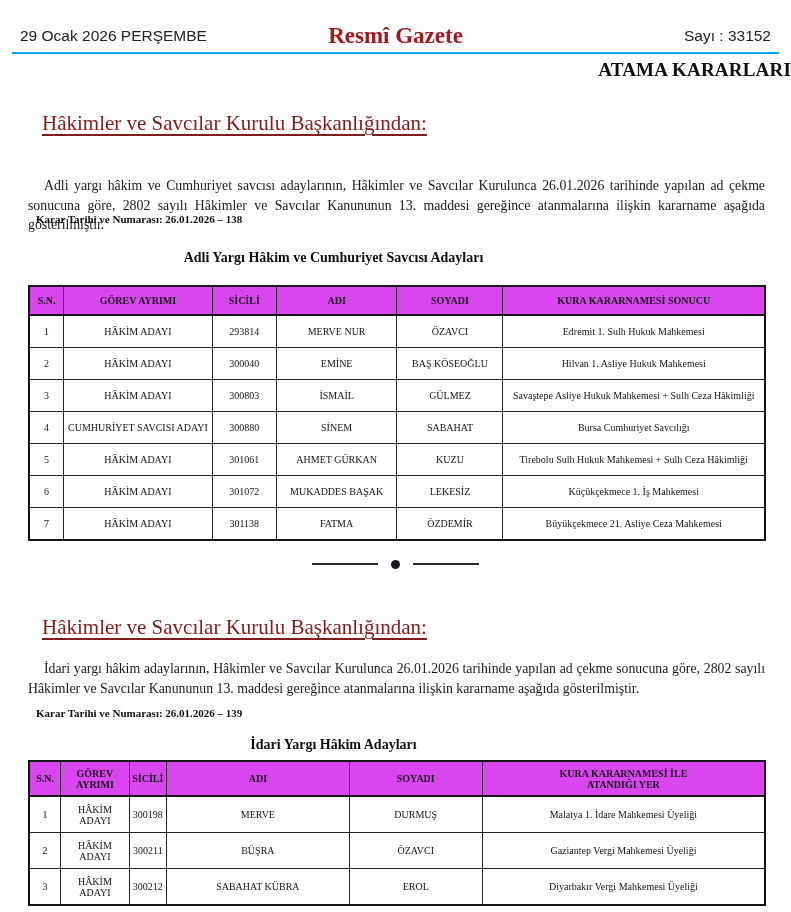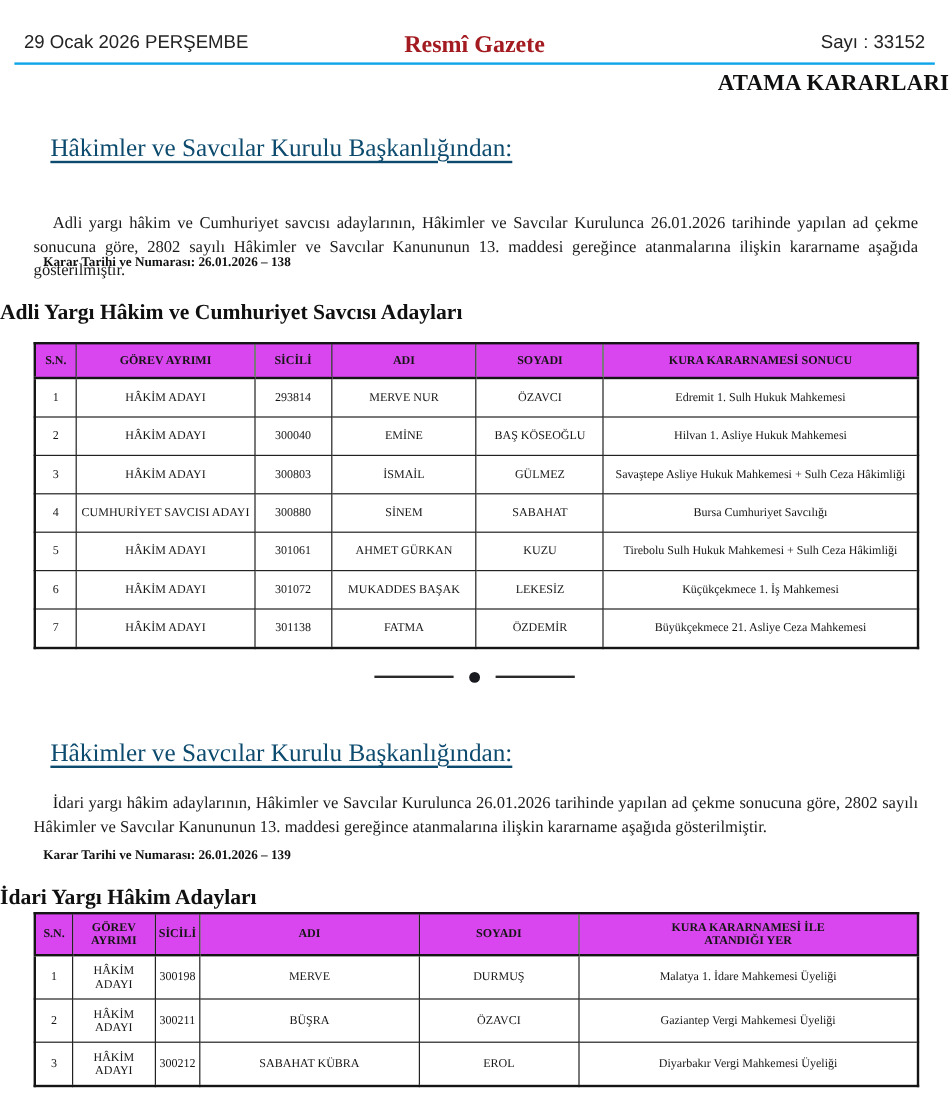--- a/index.html
+++ b/index.html
@@ -10,35 +10,35 @@
     -webkit-font-smoothing:antialiased;
   }
   .page { position:relative; width:791px; height:912px; overflow:hidden; background:#fff; }
 
   
   .masthead { position:absolute; top:0; left:12px; right:12px; height:52px;
               border-bottom:2px solid #0ea5e9; }
   .masthead-date { position:absolute; left:8px; bottom:7px;
                    font-family:"Liberation Sans","DejaVu Sans",sans-serif; font-size:15.5px; color:#232323; }
   .masthead-title { position:absolute; left:0; right:0; bottom:3px; text-align:center;
-                    font-size:20px; font-weight:bold; color:#a31b20; }
+                    font-size:23px; font-weight:bold; color:#a31b20; }
   .masthead-issue { position:absolute; right:8px; bottom:7px;
                     font-family:"Liberation Sans","DejaVu Sans",sans-serif; font-size:15.5px; color:#232323; }
 
   .page-title { position:absolute; top:59px; left:0; width:791px; text-align:right;
                 font-size:19px; font-weight:bold; letter-spacing:0.2px; color:#101010; }
 
-  .sec-heading { position:absolute; left:42px; font-size:21px; color:#0c4a6e;
+  .sec-heading { position:absolute; left:42px; font-size:21px; color:#7f1d1d;
                  text-decoration:underline; text-underline-offset:4px;
                  text-decoration-thickness:1.5px; }
   .sec-para { position:absolute; left:28px; width:737px; font-size:13.8px; line-height:1.42;
               text-align:justify; text-indent:16px; color:#1b1b1b; }
   .sec-karar { position:absolute; left:36px; font-size:11px; font-weight:bold; color:#111; }
-  .sec-tabletitle { position:absolute; left:0; width:667px; text-align:left;
-                    font-size:18px; font-weight:bold; color:#101010; }
+  .sec-tabletitle { position:absolute; left:0; width:667px; text-align:center;
+                    font-size:14px; font-weight:bold; color:#101010; }
 
   .h1 { top:111px; } .p1 { top:158px;margin-top:18px; } .k1 { top:213px; } .t1-title { top:250px; }
   .h2 { top:615px; } .p2 { top:659px; } .k2 { top:707px; } .t2-title { top:737px; }
 
   .tbl { position:absolute; left:28px; width:738px; border-collapse:collapse;
          table-layout:fixed; font-size:10px; border:2px solid #151515; }
   .tbl th, .tbl td { border:1px solid #222; text-align:center; vertical-align:middle;
                      padding:1px 2px; overflow:hidden; }
   .tbl thead th { background:#d946ef; font-weight:bold; white-space:pre-line;
                   border-bottom:2px solid #151515; }

